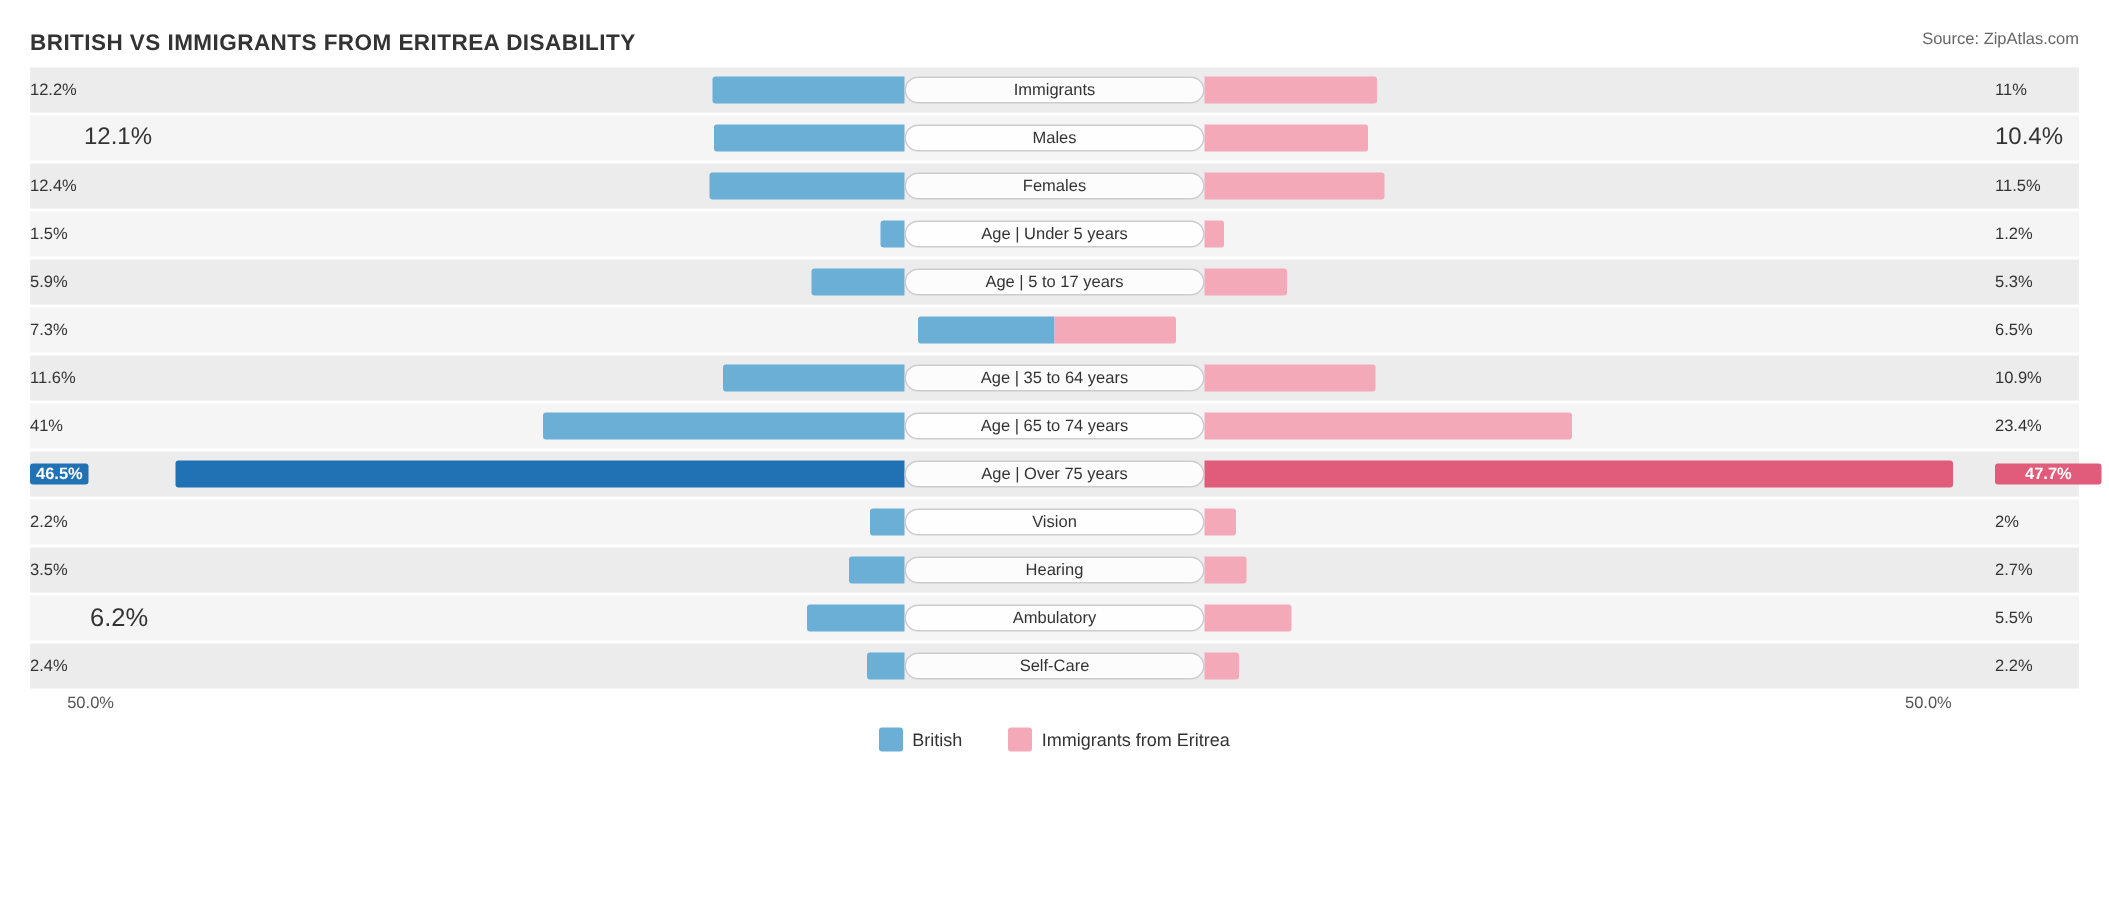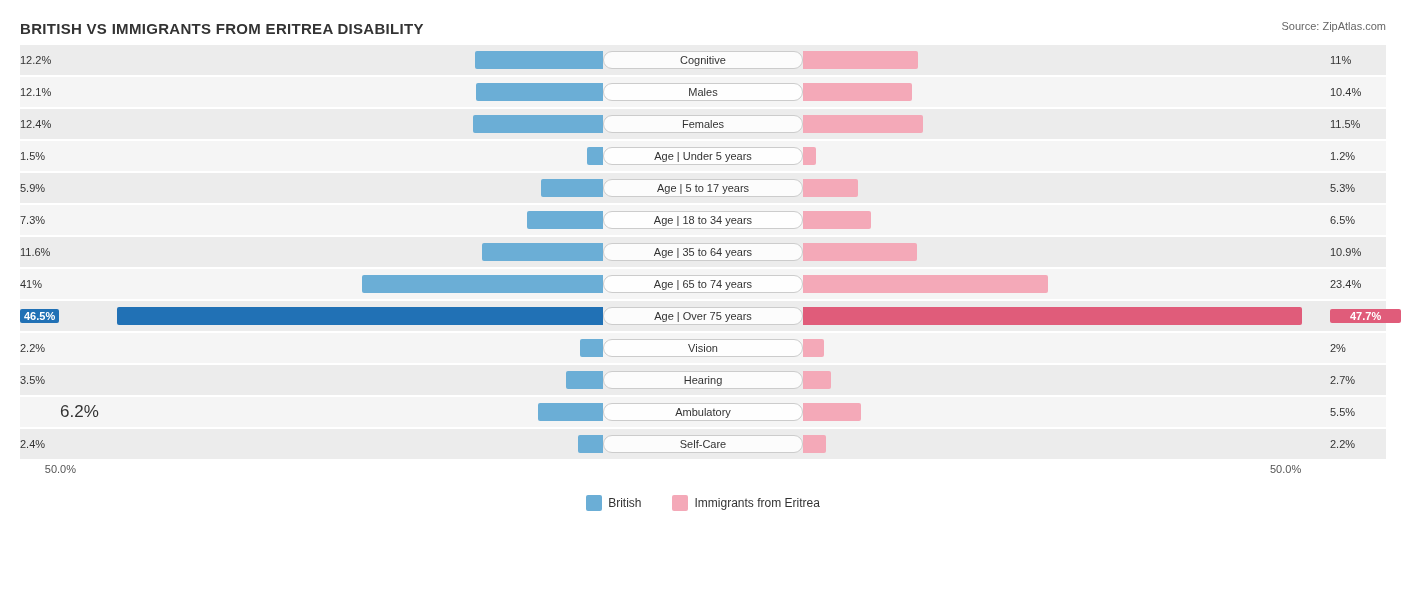--- a/index.html
+++ b/index.html
@@ -101,21 +101,21 @@
       text-align: left;
       font-size: 11px;
       color: #333;
       padding-left: 4px;
       flex-shrink: 0;
     }
     .legend-area {
       display: flex;
       justify-content: center;
       align-items: center;
-      margin-top: 20px;
+      margin-top: 10px;
       gap: 31px;
     }
     .legend-item {
       display: flex;
       align-items: center;
       gap: 6px;
       font-size: 12px;
       color: #333;
     }
     .legend-swatch {
@@ -159,43 +159,43 @@
 
   <div class="bars-area" id="bars-area">
   <div class="bar-row">
       <div class="row-inner">
         <div class="val-left">
           <span style="font-size:11px;color:#333;">12.2%</span>
         </div>
         <div class="bar-left-wrap">
           <div class="bar-left" style="width:24.4%;background:#6baed6;"></div>
         </div>
-        <div class="label-center">Cognitive</div>
+        <div class="label-center">Immigrants</div>
         <div class="bar-right-wrap">
           <div class="bar-right" style="width:22%;background:#f4a9b8;"></div>
         </div>
         <div class="val-right">
           <span style="font-size:11px;color:#333;">11%</span>
         </div>
       </div>
     </div>
       <div class="bar-row">
       <div class="row-inner">
         <div class="val-left">
-          <span style="font-size:11px;color:#333;">12.1%</span>
+          <span style="font-size:16px;color:#333;margin-left:36px;">12.1%</span>
         </div>
         <div class="bar-left-wrap">
           <div class="bar-left" style="width:24.2%;background:#6baed6;"></div>
         </div>
         <div class="label-center">Males</div>
         <div class="bar-right-wrap">
           <div class="bar-right" style="width:20.8%;background:#f4a9b8;"></div>
         </div>
         <div class="val-right">
-          <span style="font-size:11px;color:#333;text-align:center;">10.4%</span>
+          <span style="font-size:16px;color:#333;text-align:center;">10.4%</span>
         </div>
       </div>
     </div>
       <div class="bar-row">
       <div class="row-inner">
         <div class="val-left">
           <span style="font-size:11px;color:#333;">12.4%</span>
         </div>
         <div class="bar-left-wrap">
           <div class="bar-left" style="width:24.8%;background:#6baed6;"></div>
@@ -244,21 +244,20 @@
       </div>
     </div>
       <div class="bar-row">
       <div class="row-inner">
         <div class="val-left">
           <span style="font-size:11px;color:#333;">7.3%</span>
         </div>
         <div class="bar-left-wrap">
           <div class="bar-left" style="width:14.6%;background:#6baed6;"></div>
         </div>
-        <div class="label-center">Age | 18 to 34 years</div>
         <div class="bar-right-wrap">
           <div class="bar-right" style="width:13%;background:#f4a9b8;"></div>
         </div>
         <div class="val-right">
           <span style="font-size:11px;color:#333;">6.5%</span>
         </div>
       </div>
     </div>
       <div class="bar-row">
       <div class="row-inner">

